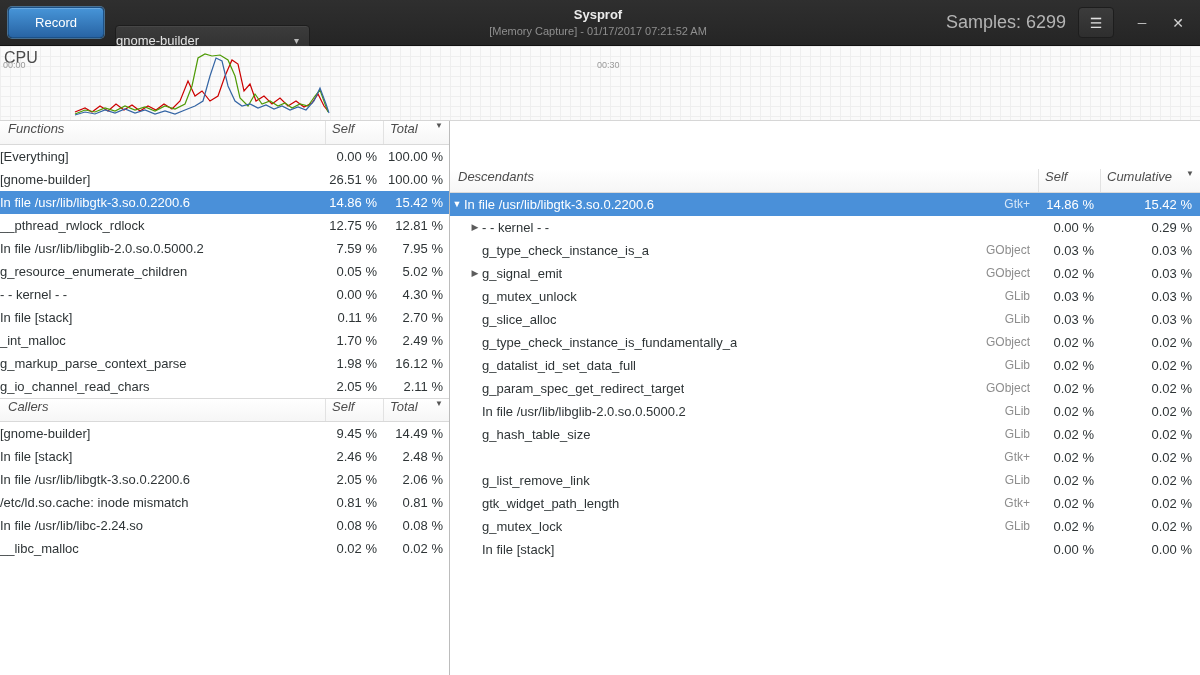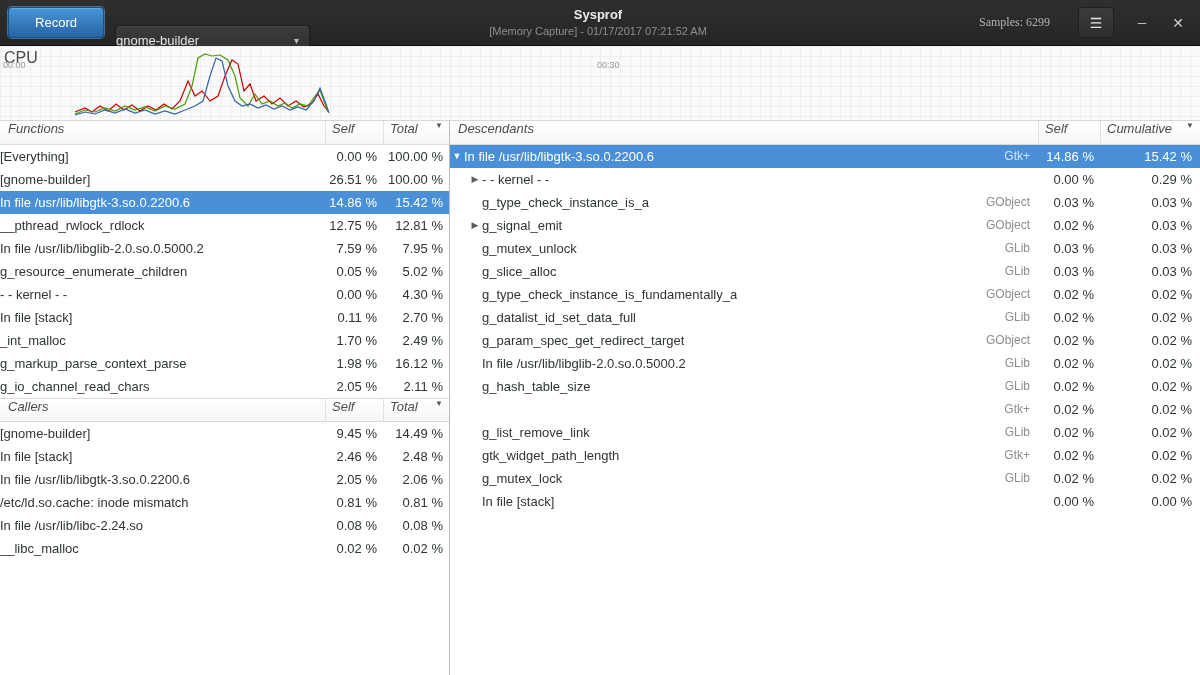--- a/index.html
+++ b/index.html
@@ -17,21 +17,21 @@
   .combo { margin-left:11px; width:195px; height:31px; border-radius:4px; position:relative;
            border:1px solid #1d1d1d; background:linear-gradient(to bottom,#3c3c3c,#2e2e2e);
            box-shadow:inset 0 1px rgba(255,255,255,.06);
            color:#e4e4e4; font-size:13px; display:flex; align-items:center; justify-content:flex-start;
            cursor:pointer;margin-top:36px; }
   .combo .arrow { position:absolute; right:10px; color:#bdbdbd; font-size:10px; line-height:31px; }
   .titlebox { position:absolute; left:0; right:4px; top:7px; text-align:center; pointer-events:none; }
   .title { color:#ececec; font-size:13px; font-weight:bold; }
   .subtitle { color:#8f8f8f; font-size:11px; margin-top:3px; }
   .hdr-right { margin-left:auto; display:flex; align-items:center; z-index:2; }
-  .samples { color:#b4b4b4; font-size:12px; margin-right:28px;font-family:Liberation Serif, serif; }
+  .samples { color:#b4b4b4; font-size:18px; margin-right:12px; }
   .btn-menu { width:36px; height:31px; border-radius:4px; border:1px solid #1d1d1d;
               background:linear-gradient(to bottom,#3c3c3c,#2e2e2e); color:#e0e0e0;
               font-size:14px; display:flex; align-items:center; justify-content:center; cursor:pointer; }
   .winctl { color:#d2d2d2; width:28px; text-align:center; cursor:pointer; }
   .btn-min { margin-left:14px; font-size:12px; }
   .btn-close { margin-left:8px; font-size:14px; }
 
   
   .cpu { position:relative; height:75px; background:#fafafa; border-bottom:1px solid #d6d6d6;
          background-image:linear-gradient(to right,#eeeeee 1px,transparent 1px),
@@ -39,21 +39,21 @@
          background-size:10px 10px; }
   .cpu svg { position:absolute; left:0; top:0; }
   .cpu-label { position:absolute; left:4px; top:3px; font-size:16px; color:#4a4a4a; }
   .tick0  { position:absolute; left:3px;  top:14px; font-size:9px; color:#9a9a9a; }
   .tick30 { position:absolute; left:597px; top:14px; font-size:9px; color:#9a9a9a; }
 
   
   .main { display:flex; height:554px; }
   .lpanel { width:449px; }
   .pane-divider { width:1px; background:#bcbcbc; cursor:col-resize; }
-  .rpanel { flex:1; }
+  .rpanel { flex:1;margin-top:48px; }
 
   .thead { display:flex; height:24px; align-items:center; font-size:13px; color:#4c4c4c;
            background:linear-gradient(to bottom,#ffffff,#f6f6f6); border-bottom:1px solid #d9d9d9; }
   .thead.bt { border-top:1px solid #d9d9d9; }
   .hc { height:100%; display:flex; padding:0 6px; cursor:pointer;font-style:italic; }
   .hc.name { flex:1; padding-left:8px; }
   .hc.num { border-left:1px solid #e2e2e2; }
   .hc .sort { margin-left:auto; font-size:8px; color:#555; padding-left:4px; }
   .lpanel .hc.self { width:58px; }
   .lpanel .hc.total { width:66px; }

